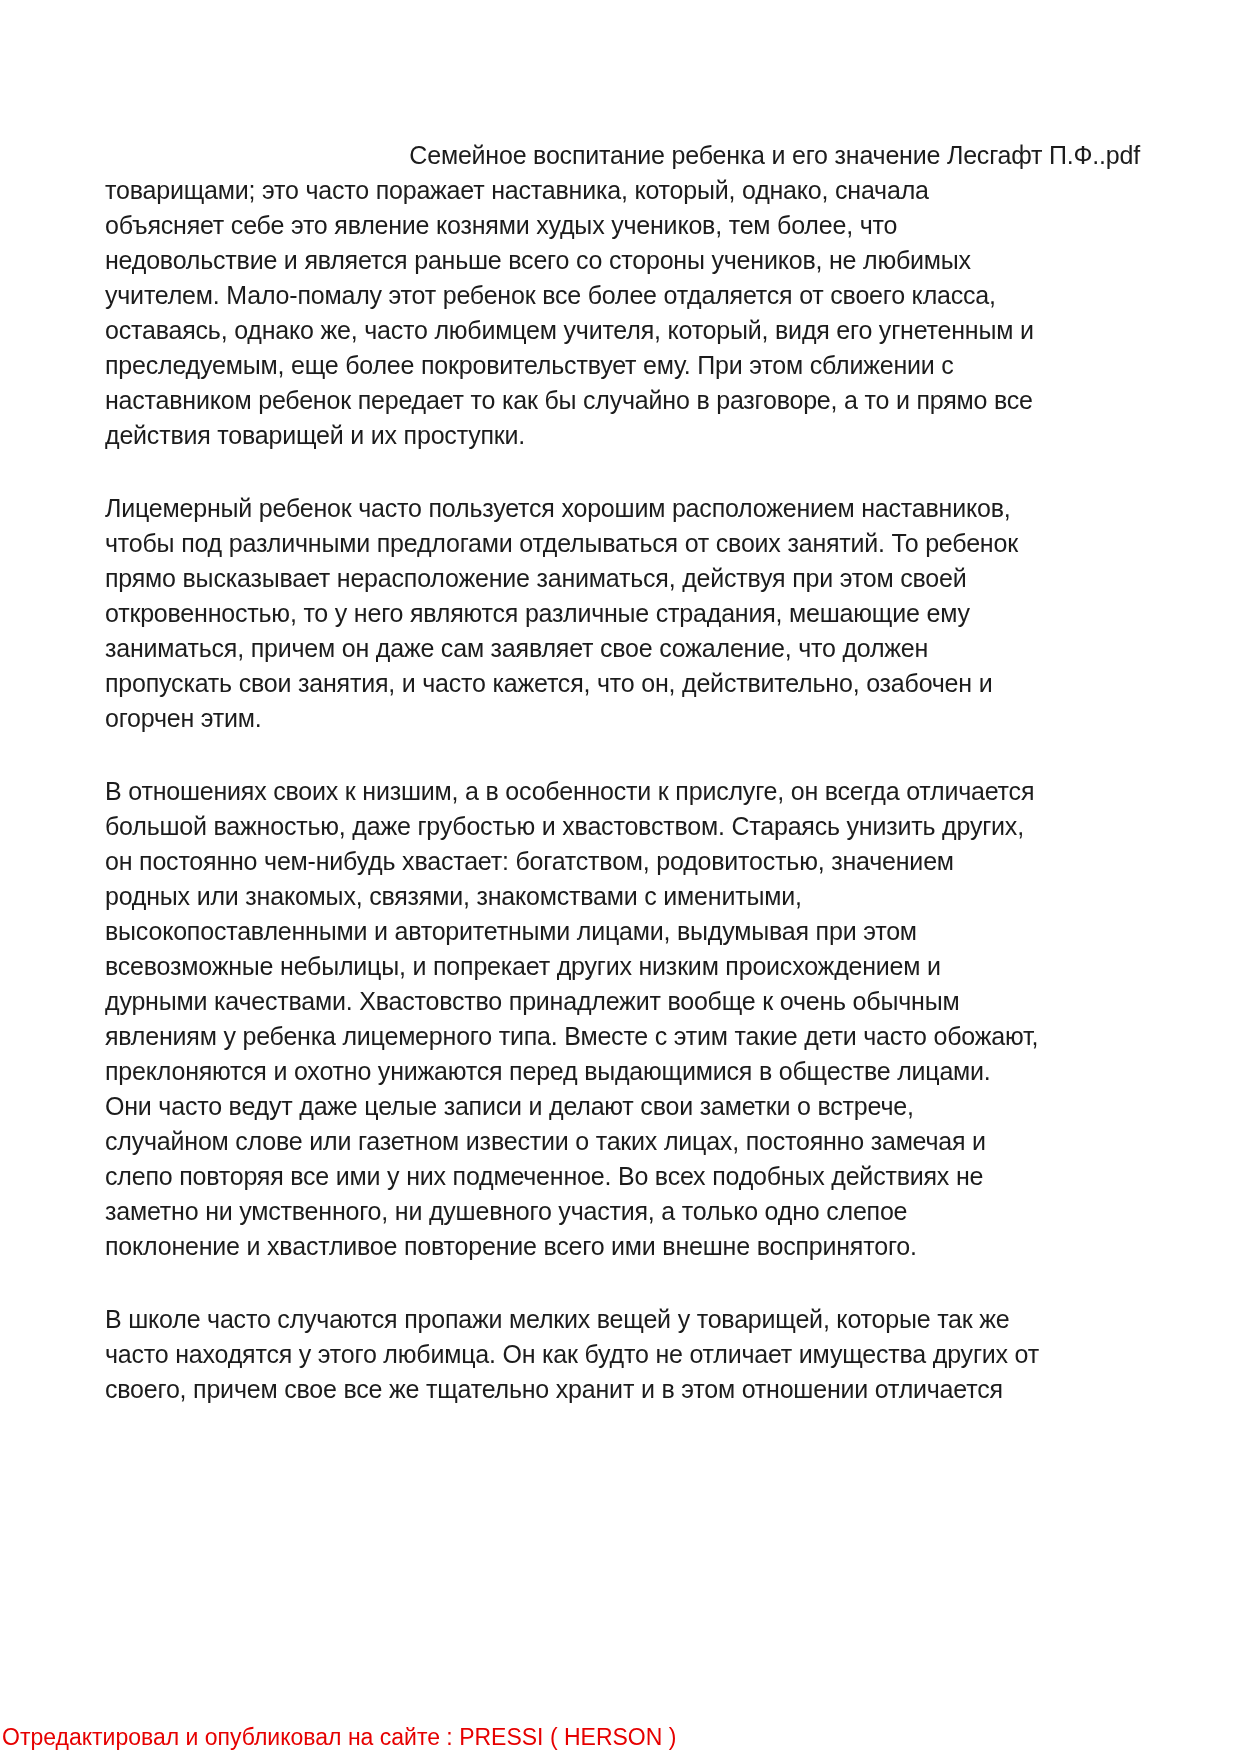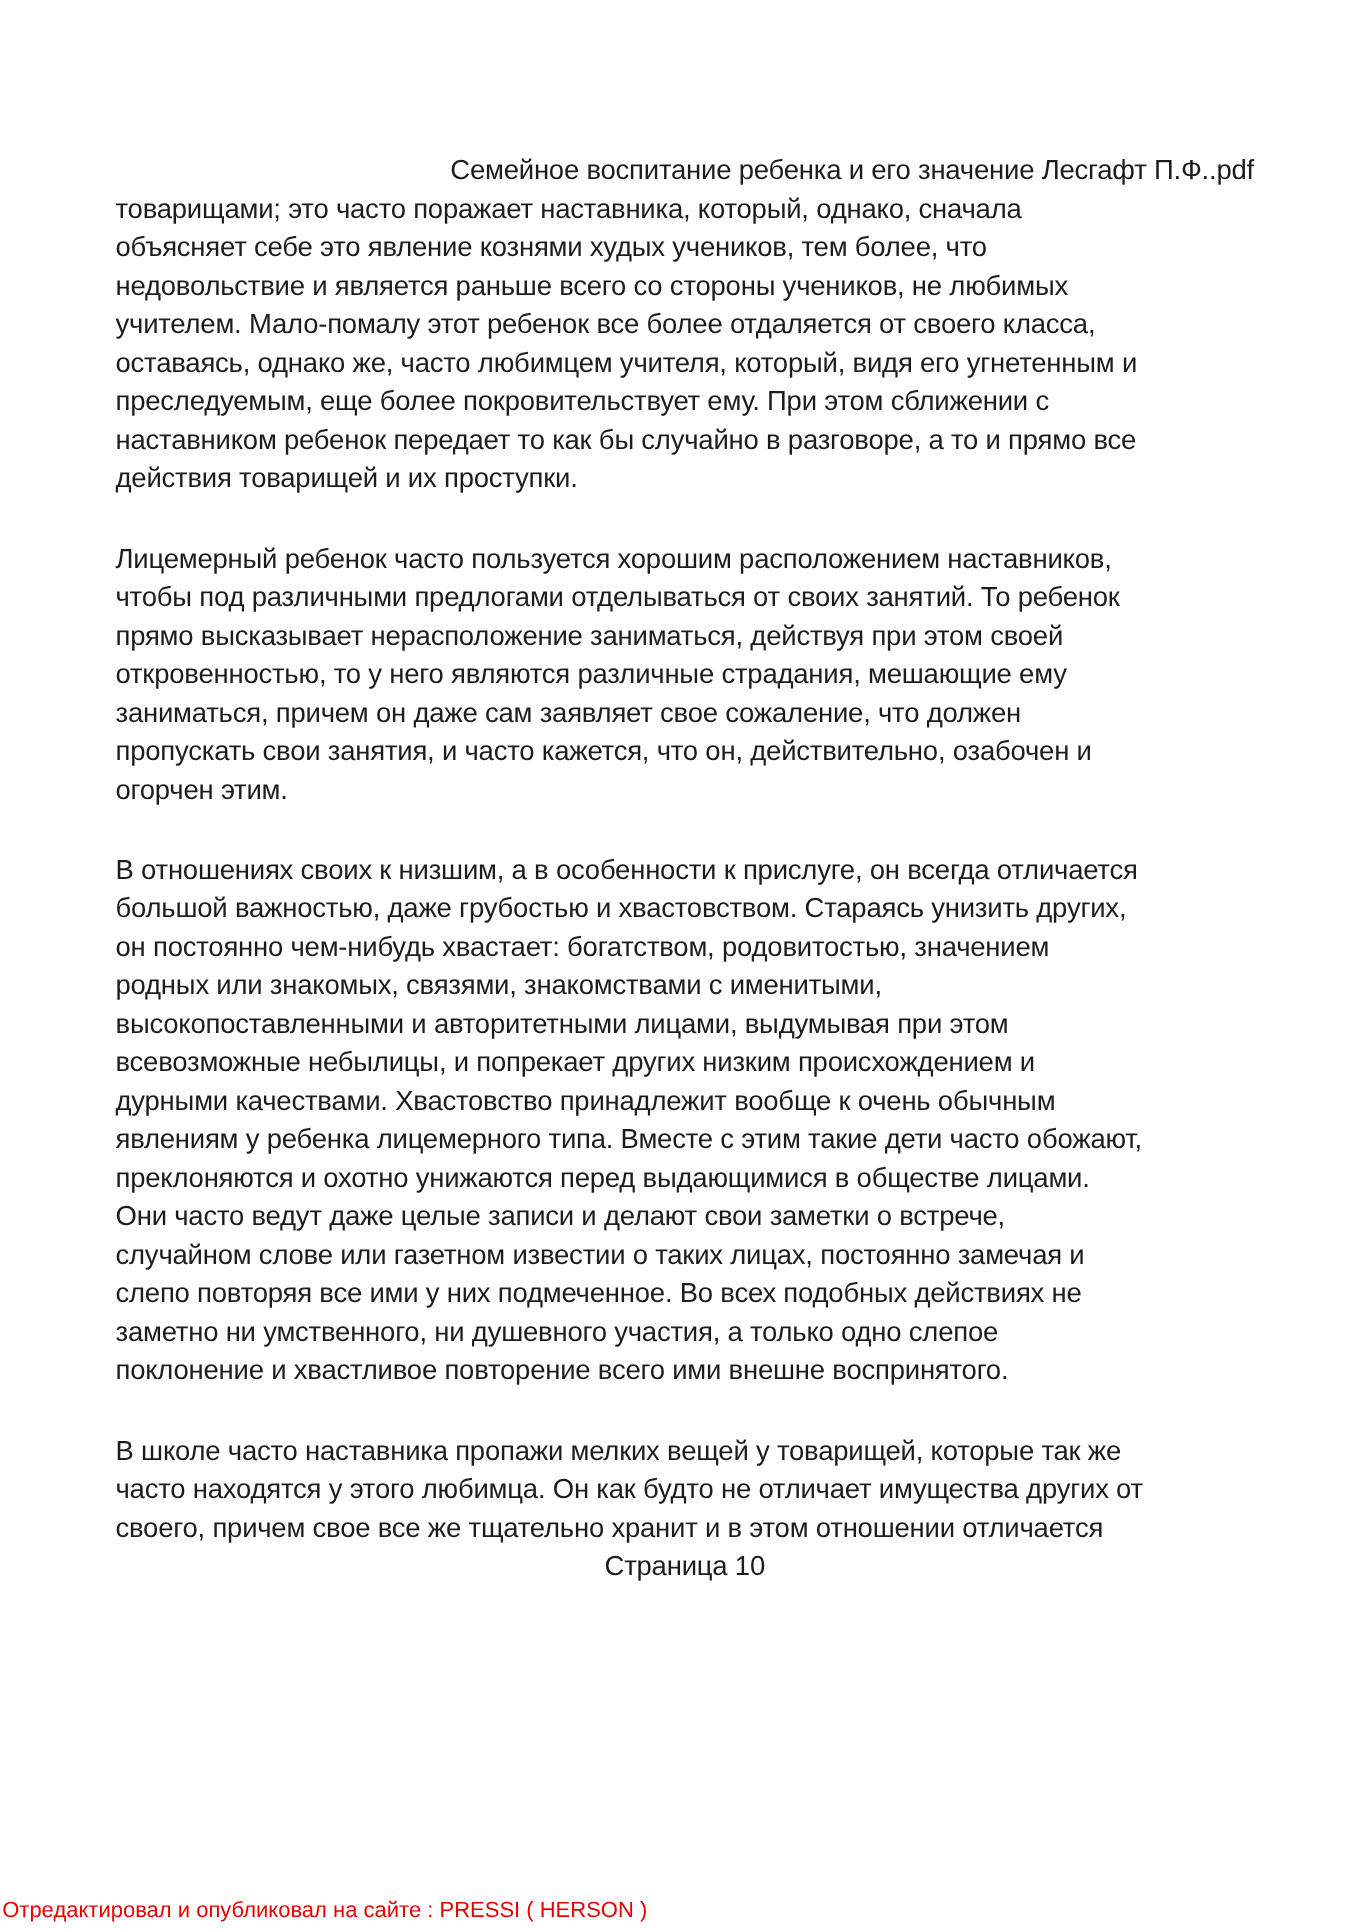--- a/index.html
+++ b/index.html
@@ -37,21 +37,21 @@
     margin-bottom: 0;
   }
   .page-number {
     text-align: center;
     margin: 0;
   }
   .watermark-footer {
     position: absolute;
     left: 2px;
     top: 1723px;
-    font-size: 20px;
+    font-size: 23px;
     line-height: 28px;
     color: #e60000;
     white-space: pre;
   }
 </style>
 </head>
 <body>
 
 <div class="text-column">
   <div class="doc-title">Семейное воспитание ребенка и его значение Лесгафт П.Ф..pdf</div>
@@ -82,20 +82,19 @@
 дурными качествами. Хвастовство принадлежит вообще к очень обычным
 явлениям у ребенка лицемерного типа. Вместе с этим такие дети часто обожают,
 преклоняются и охотно унижаются перед выдающимися в обществе лицами.
 Они часто ведут даже целые записи и делают свои заметки о встрече,
 случайном слове или газетном известии о таких лицах, постоянно замечая и
 слепо повторяя все ими у них подмеченное. Во всех подобных действиях не
 заметно ни умственного, ни душевного участия, а только одно слепое
 поклонение и хвастливое повторение всего ими внешне воспринятого.</div>
 
 
-  <div class="para no-gap">В школе часто наставника пропажи мелких вещей у товарищей, которые так же
+  <div class="para no-gap">В школе часто случаются пропажи мелких вещей у товарищей, которые так же
 часто находятся у этого любимца. Он как будто не отличает имущества других от
 своего, причем свое все же тщательно хранит и в этом отношении отличается</div>
 
-  <div class="page-number">Страница 10</div>
 </div>
 
 <div class="watermark-footer" style="color: rgb(230, 0, 0);">Отредактировал и опубликовал на сайте : PRESSI ( HERSON )</div>
 
 </body></html>

